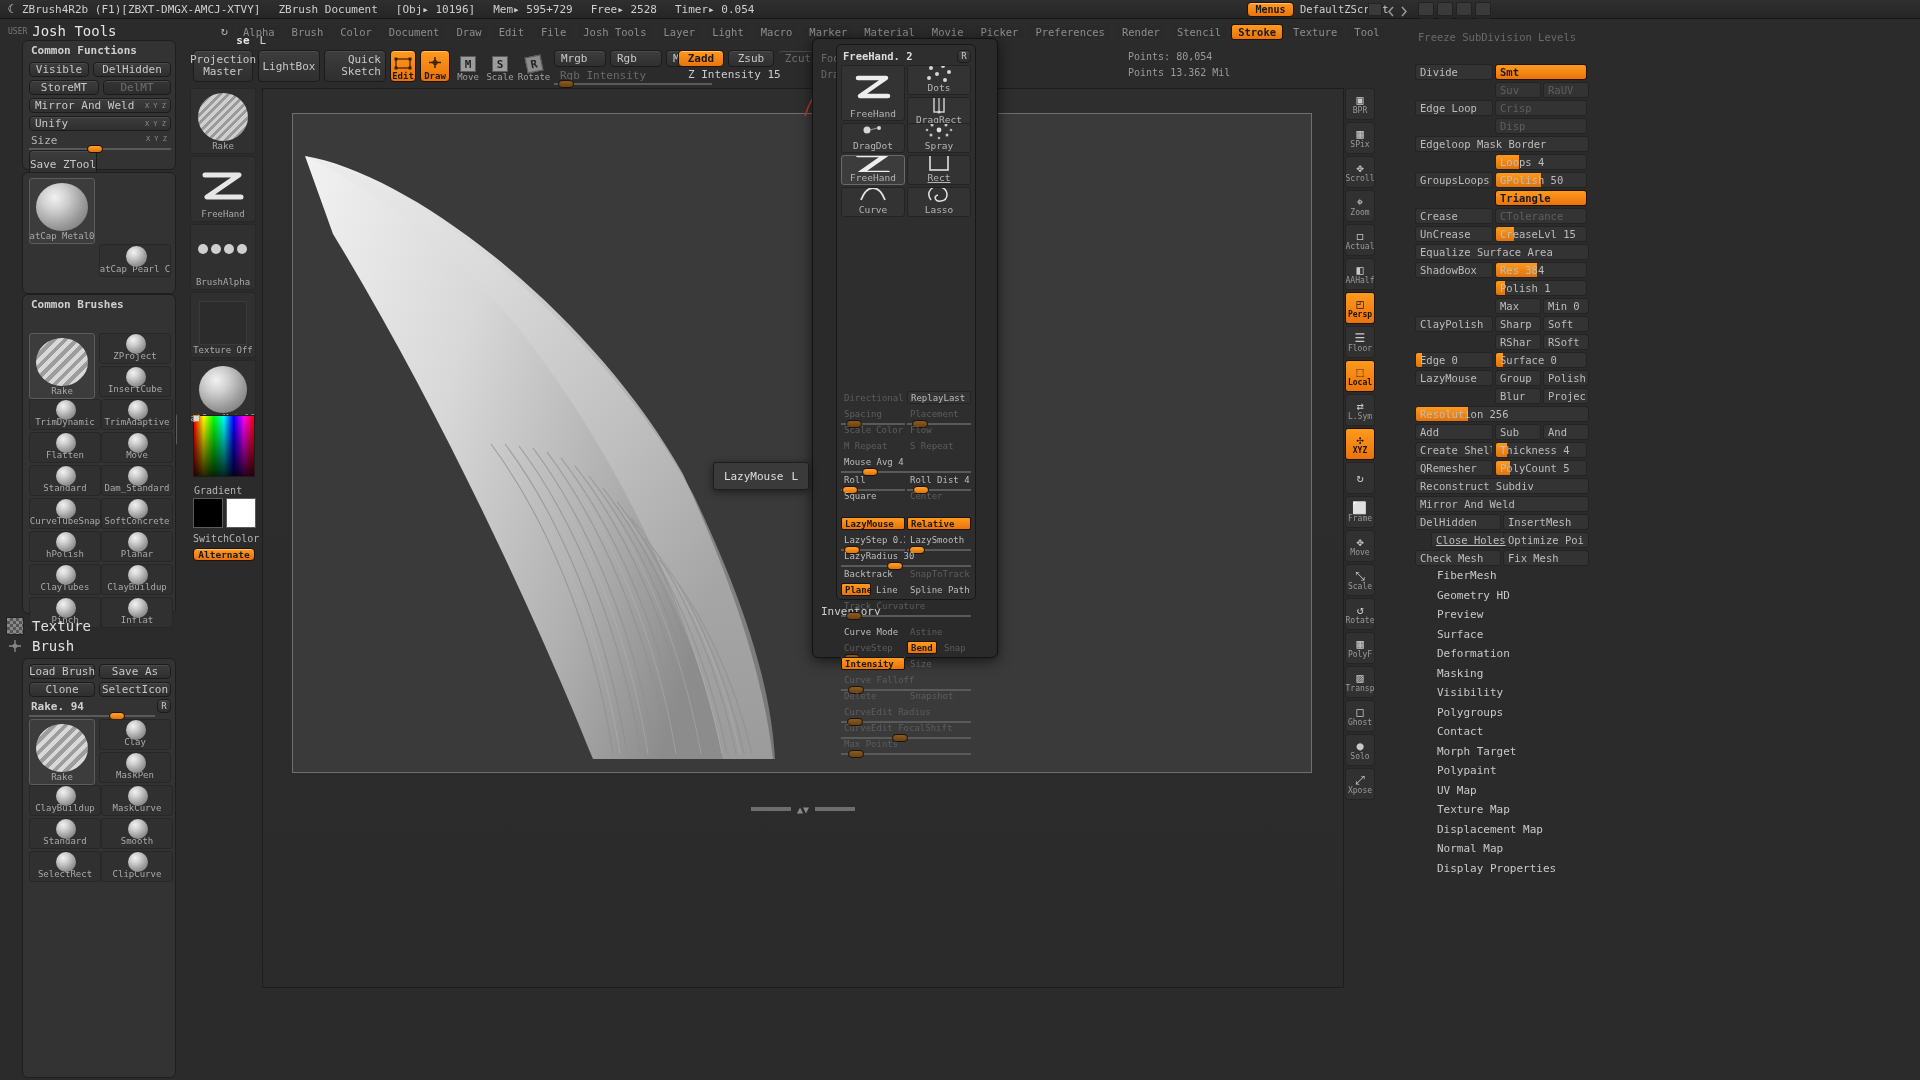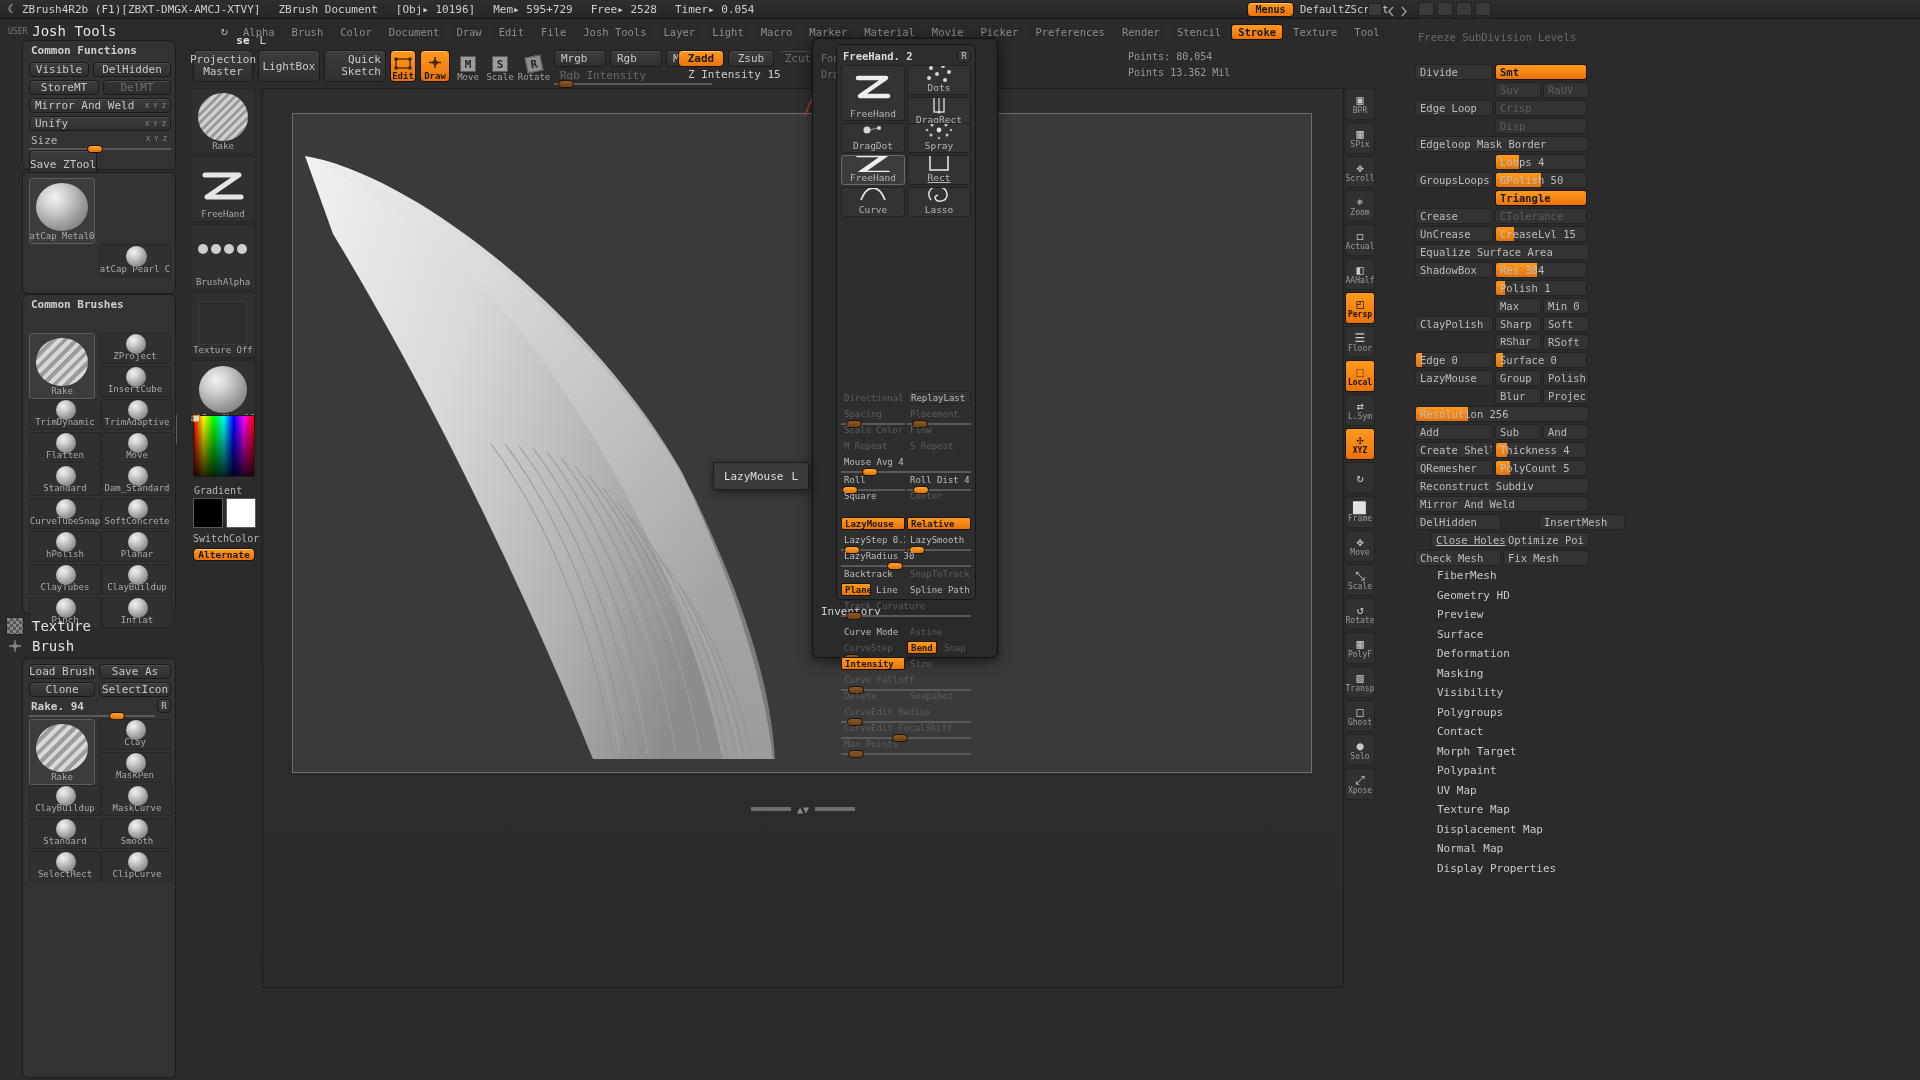--- a/index.html
+++ b/index.html
@@ -1024,21 +1024,21 @@
       </div>
       <div class="rbtn" style="position: absolute; left: 0px; top: 252px; width: 78px;">
         <span class="txt">ClayPolish</span>
       </div>
       <div class="rbtn" style="position: absolute; left: 80px; top: 252px; width: 46px;">
         <span class="txt">Sharp</span>
       </div>
       <div class="rbtn" style="position: absolute; left: 128px; top: 252px; width: 46px;">
         <span class="txt">Soft</span>
       </div>
-      <div class="rbtn" style="position: absolute; left: 80px; top: 270px; width: 46px; font-family: Liberation Mono, monospace;">
+      <div class="rbtn" style="position: absolute; left: 80px; top: 270px; width: 46px;">
         <span class="txt">RShar</span>
       </div>
       <div class="rbtn" style="position: absolute; left: 128px; top: 270px; width: 46px;">
         <span class="txt">RSoft</span>
       </div>
       <div class="rbtn" style="position: absolute; left: 0px; top: 288px; width: 78px;">
         <div class="fill" style="width: 8%;"></div>
         <span class="txt">Edge 0</span>
       </div>
       <div class="rbtn" style="position: absolute; left: 80px; top: 288px; width: 92px;">
@@ -1089,21 +1089,21 @@
       </div>
       <div class="rbtn" style="position: absolute; left: 0px; top: 414px; width: 174px;">
         <span class="txt">Reconstruct Subdiv</span>
       </div>
       <div class="rbtn" style="position: absolute; left: 0px; top: 432px; width: 174px;">
         <span class="txt">Mirror And Weld</span>
       </div>
       <div class="rbtn" style="position: absolute; left: 0px; top: 450px; width: 86px;">
         <span class="txt">DelHidden</span>
       </div>
-      <div class="rbtn" style="position: absolute; left: 88px; top: 450px; width: 86px; margin-left: 36px;">
+      <div class="rbtn" style="position: absolute; left: 88px; top: 450px; width: 86px;">
         <span class="txt">InsertMesh</span>
       </div>
       <div class="rbtn" style="position: absolute; left: 16px; top: 468px; width: 86px; text-decoration: underline;">
         <span class="txt">Close Holes</span>
       </div>
       <div class="rbtn" style="position: absolute; left: 88px; top: 468px; width: 86px;">
         <span class="txt">Optimize Poi</span>
       </div>
       <div class="rbtn" style="position: absolute; left: 0px; top: 486px; width: 86px;">
         <span class="txt">Check Mesh</span>

